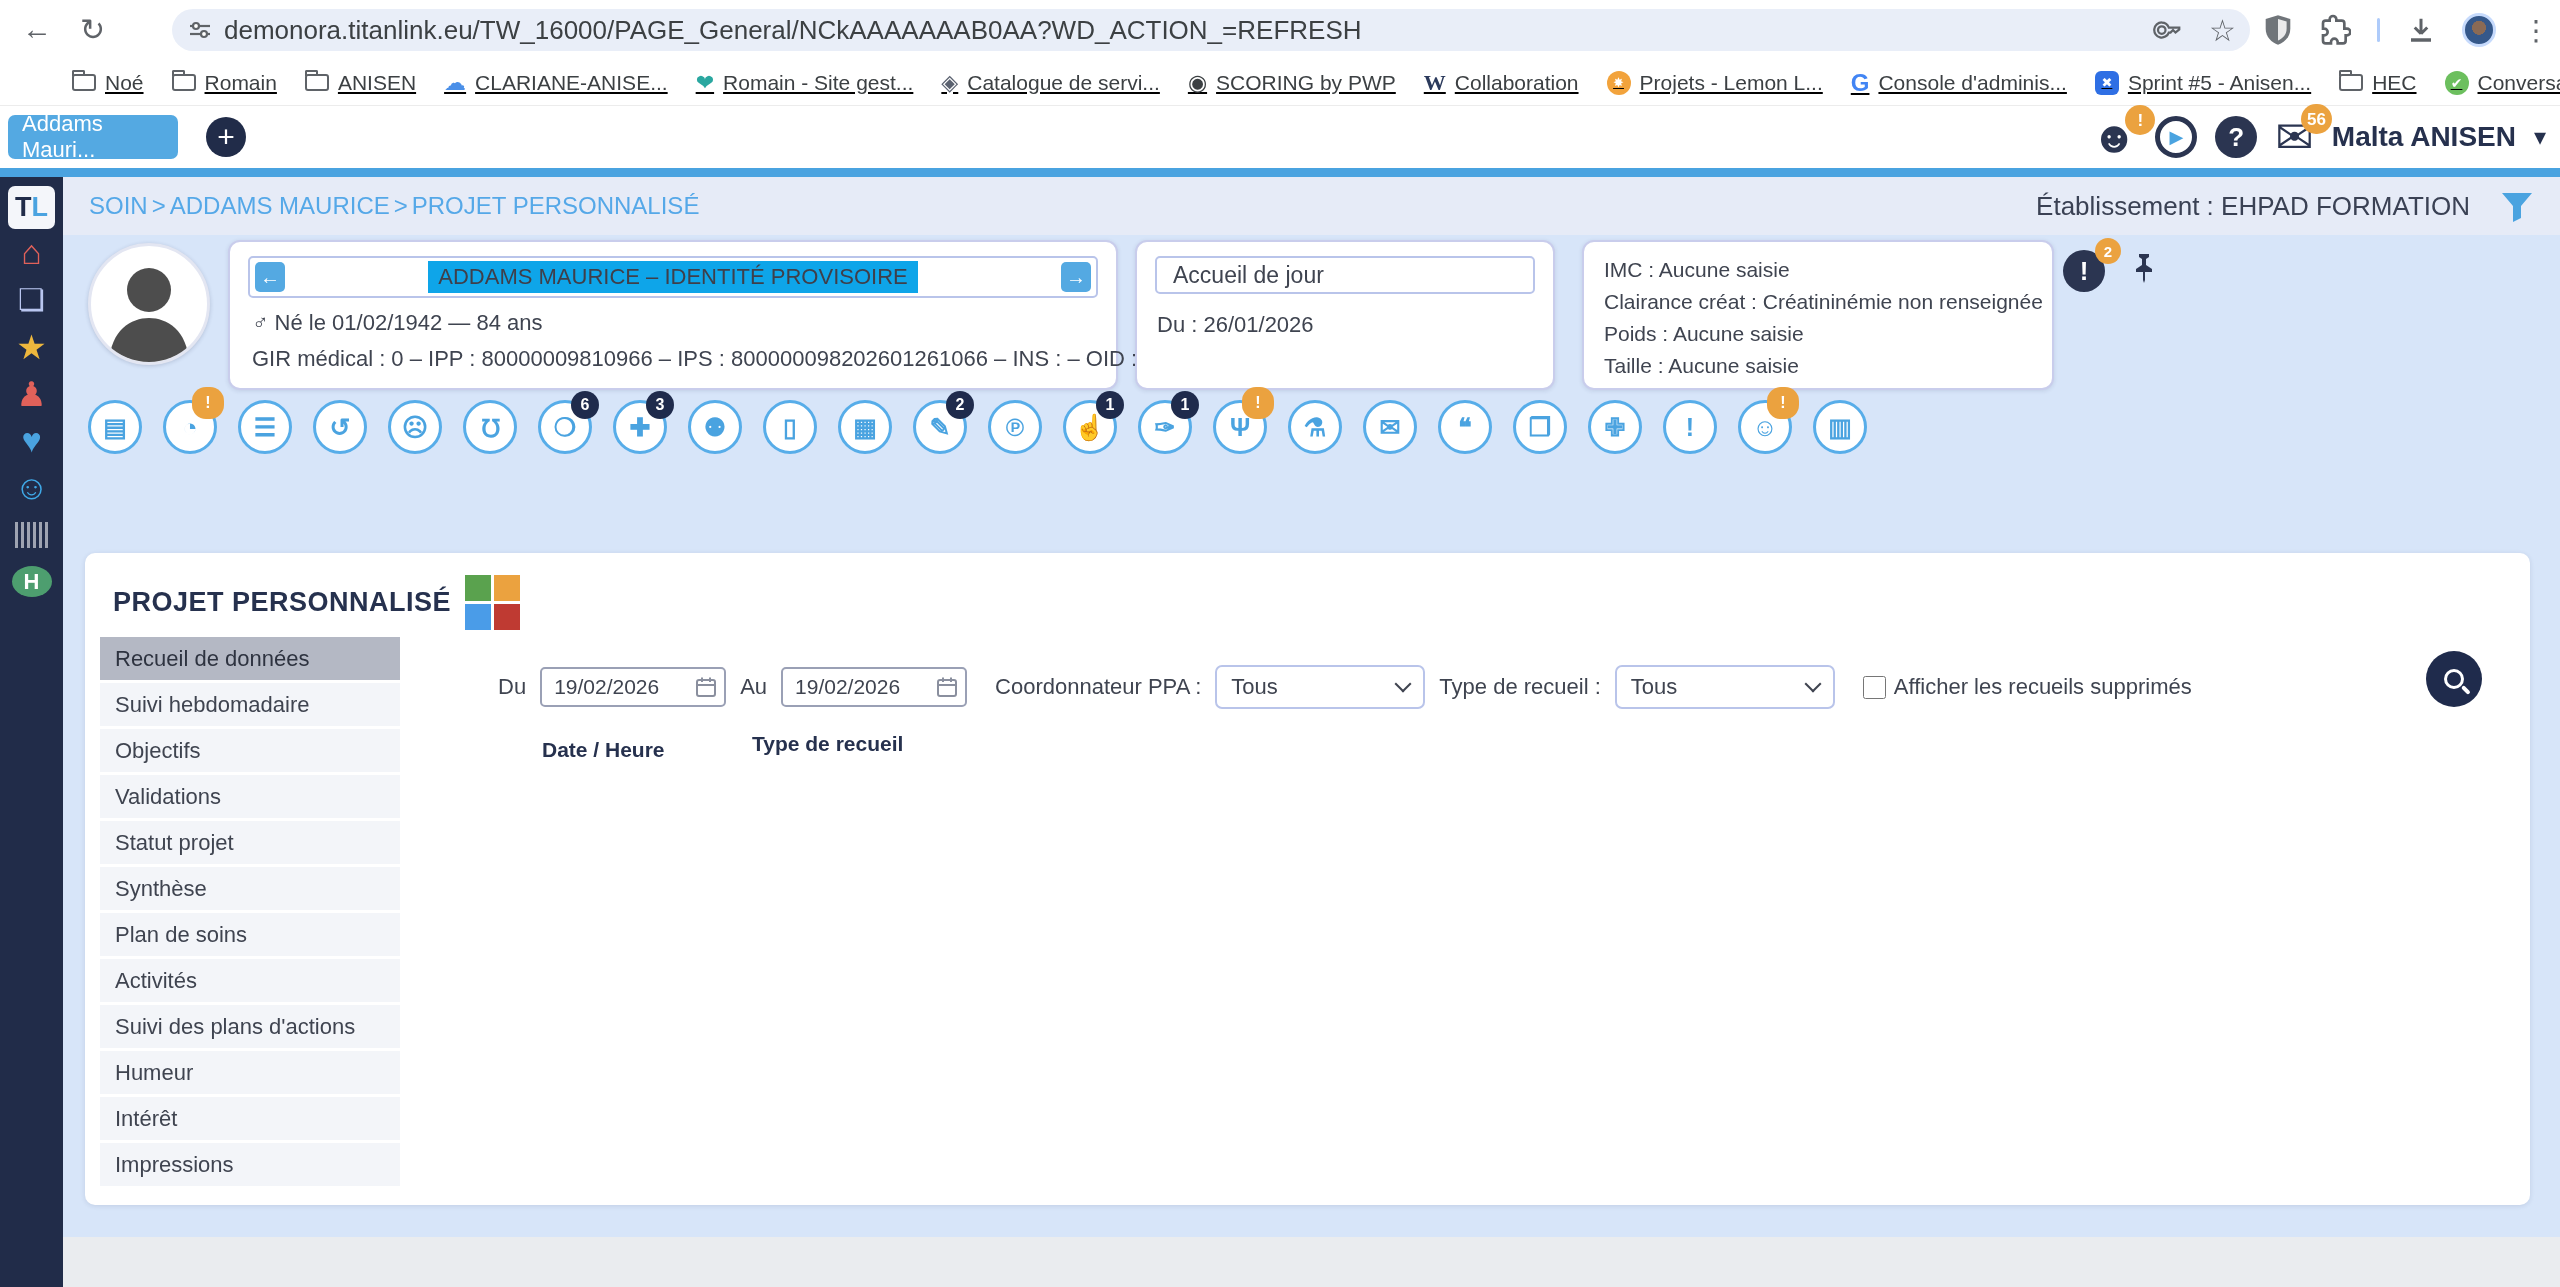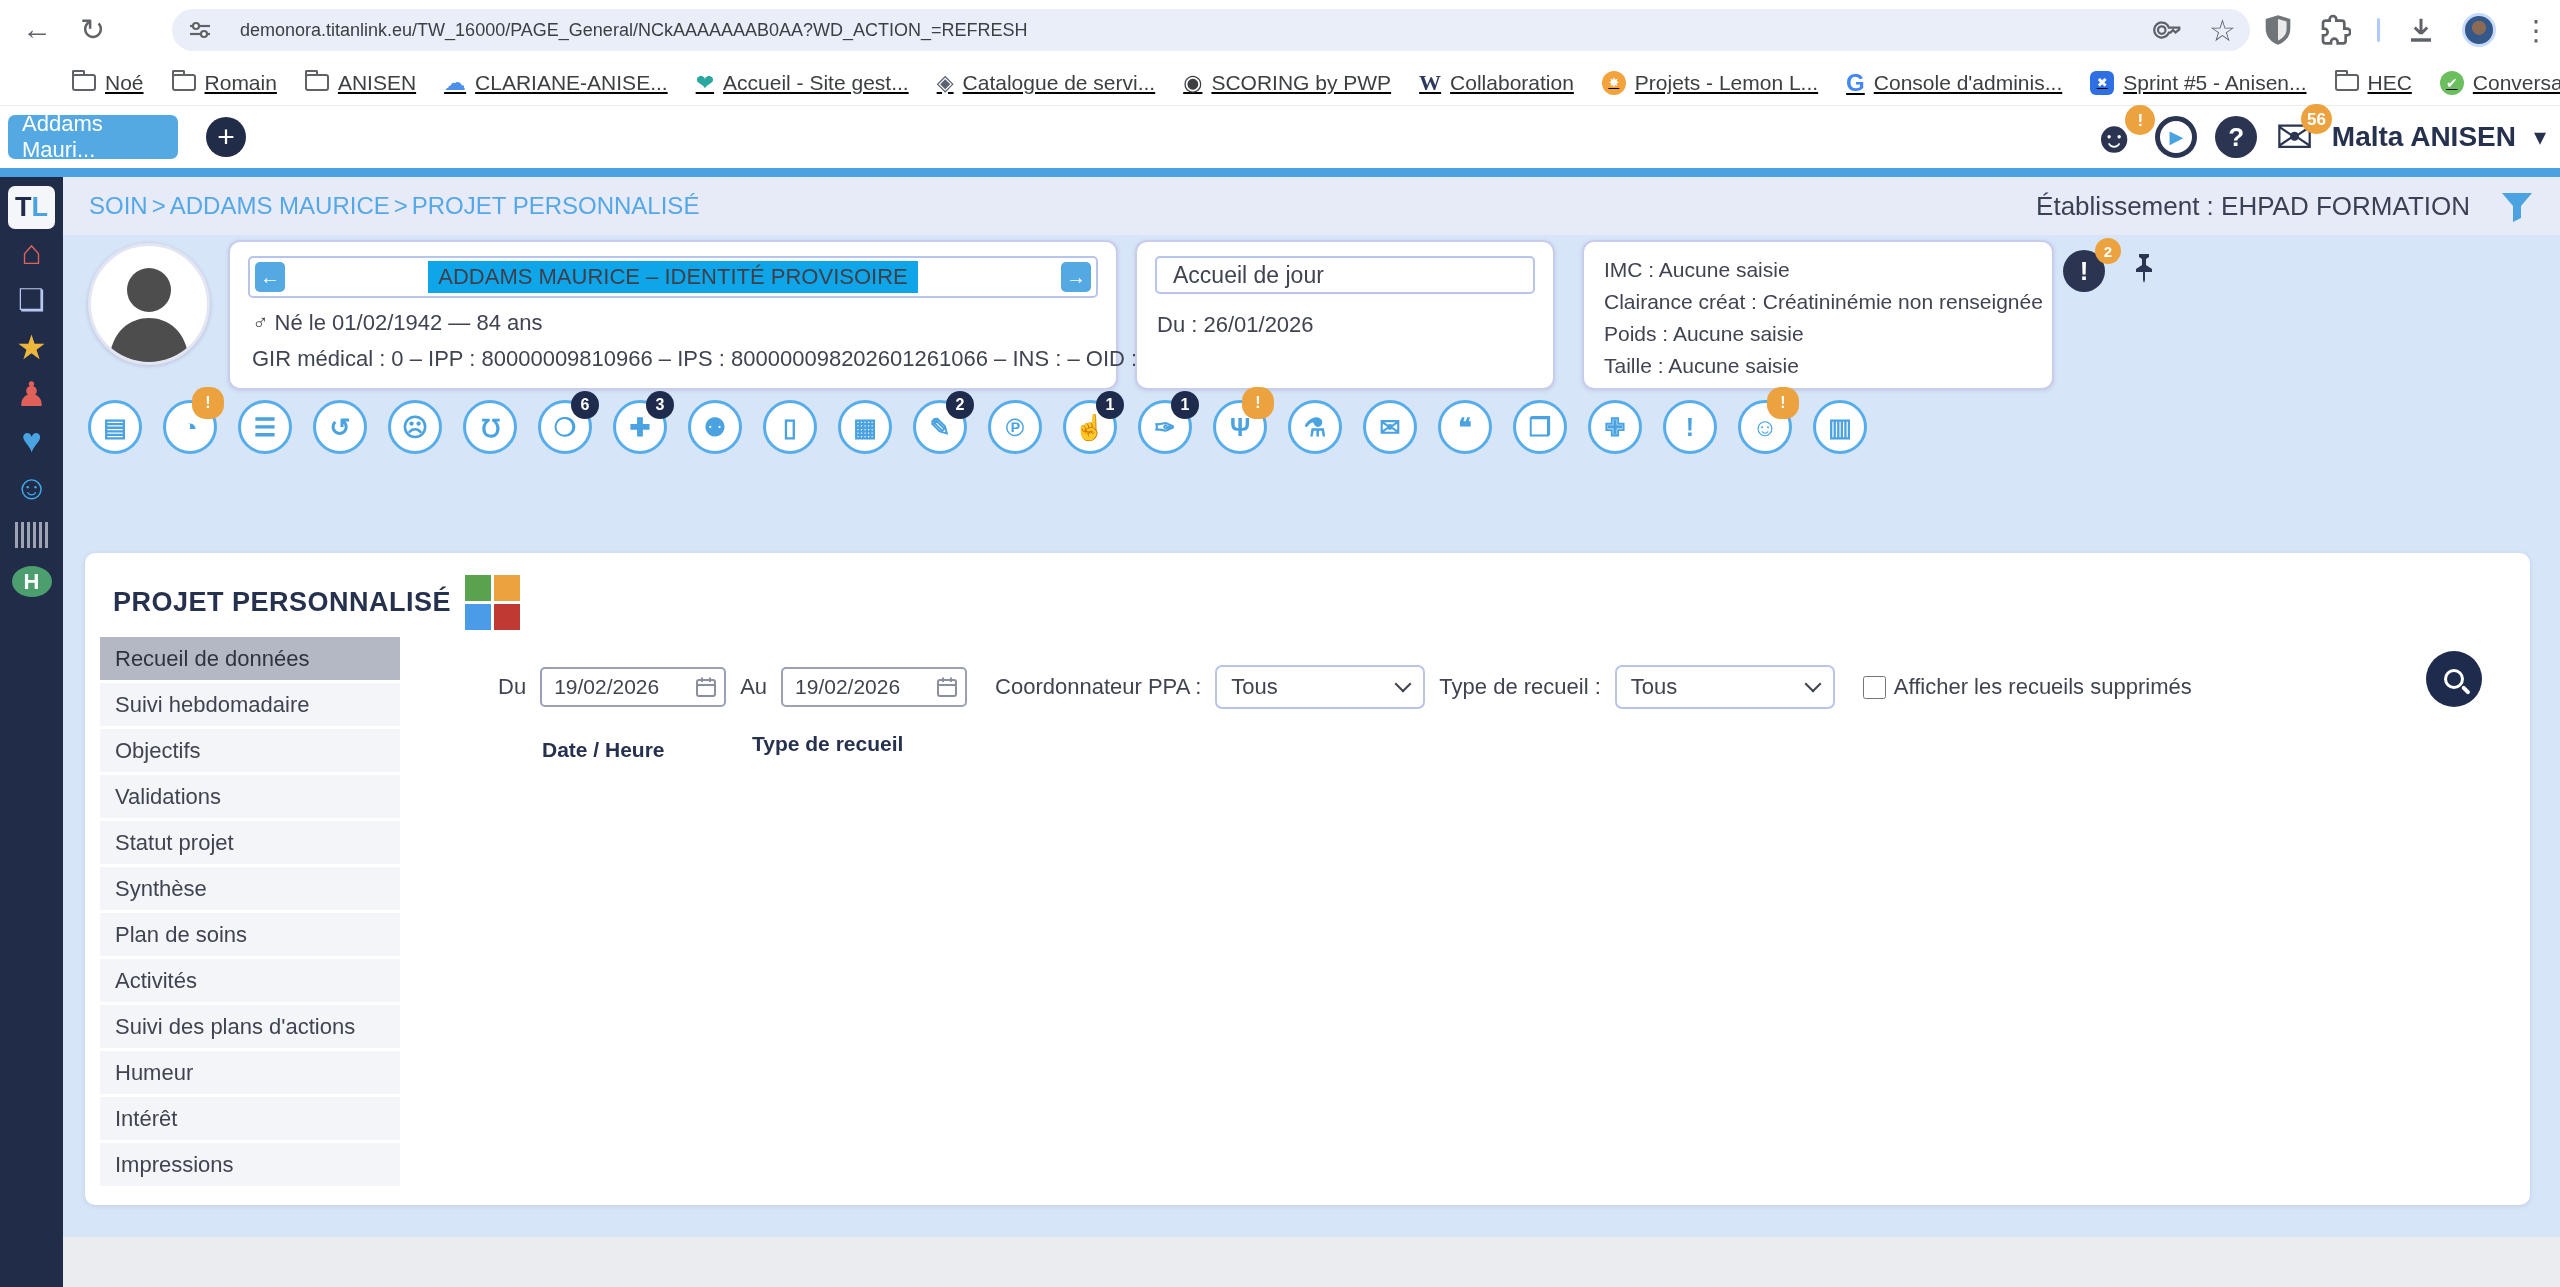--- a/index.html
+++ b/index.html
@@ -3,21 +3,21 @@
 <meta charset="utf-8">
 <style>
   * { margin:0; padding:0; box-sizing:border-box; }
   body { font-family:"Liberation Sans", sans-serif; }
   .frame { position:relative; width:2560px; height:1287px; background:#d7e5f9; overflow:hidden; }
 
   
   .browser-bar { position:absolute; top:0; left:0; right:0; height:60px; background:#fff; }
   .nav-ico { position:absolute; top:12px; font-size:30px; color:#5f6368; cursor:pointer; }
   .url-pill { position:absolute; left:172px; top:9px; width:2078px; height:42px; background:#e9eef8; border-radius:21px; display:flex; align-items:center; }
-  .url-text { font-size:18px; color:#3c4043; margin-left:28px; white-space:nowrap;text-align:center; }
+  .url-text { font-size:26px; color:#3c4043; margin-left:12px; white-space:nowrap;text-align:center; }
   .pill-right { position:absolute; right:14px; top:0; height:42px; display:flex; align-items:center; gap:26px; }
   .chrome-right { position:absolute; right:10px; top:0; height:60px; display:flex; align-items:center; gap:26px; }
   .avatar-chrome { width:34px; height:34px; border-radius:50%; background:radial-gradient(circle at 50% 42%, #8a6a55 32%, #35588a 33%); border:3px solid #c6dafc; }
   .kebab { font-size:28px; color:#5f6368; letter-spacing:0; }
   .vdiv { width:3px; height:24px; background:#aecbfa; border-radius:2px; }
 
   
   .bookmarks-bar { position:absolute; top:60px; left:0; right:0; height:46px; background:#fff; display:flex; align-items:center; border-bottom:1px solid #ececec;text-decoration:underline; }
   .grid-dots { position:relative; width:6px; height:6px; margin-left:16px; margin-right:18px; background:#5f6368;
     box-shadow:9px 0 #5f6368,18px 0 #5f6368,0 9px #5f6368,9px 9px #5f6368,18px 9px #5f6368,0 18px #5f6368,9px 18px #5f6368,18px 18px #5f6368; margin-top:-12px; }
@@ -174,21 +174,21 @@
     <div class="bm-item">
         <span class="ico-folder"></span>
         <span class="bm-label">ANISEN</span>
       </div>
     <div class="bm-item">
         <span class="bm-glyph g-cloud">☁</span>
         <span class="bm-label">CLARIANE-ANISE...</span>
       </div>
     <div class="bm-item">
         <span class="bm-glyph g-heart">❤</span>
-        <span class="bm-label">Accueil - Site gest...</span>
+        <span class="bm-label">Romain - Site gest...</span>
       </div>
     <div class="bm-item">
         <span class="bm-glyph g-diamond">◈</span>
         <span class="bm-label">Catalogue de servi...</span>
       </div>
     <div class="bm-item">
         <span class="bm-glyph g-globe">◉</span>
         <span class="bm-label">SCORING by PWP</span>
       </div>
     <div class="bm-item">

